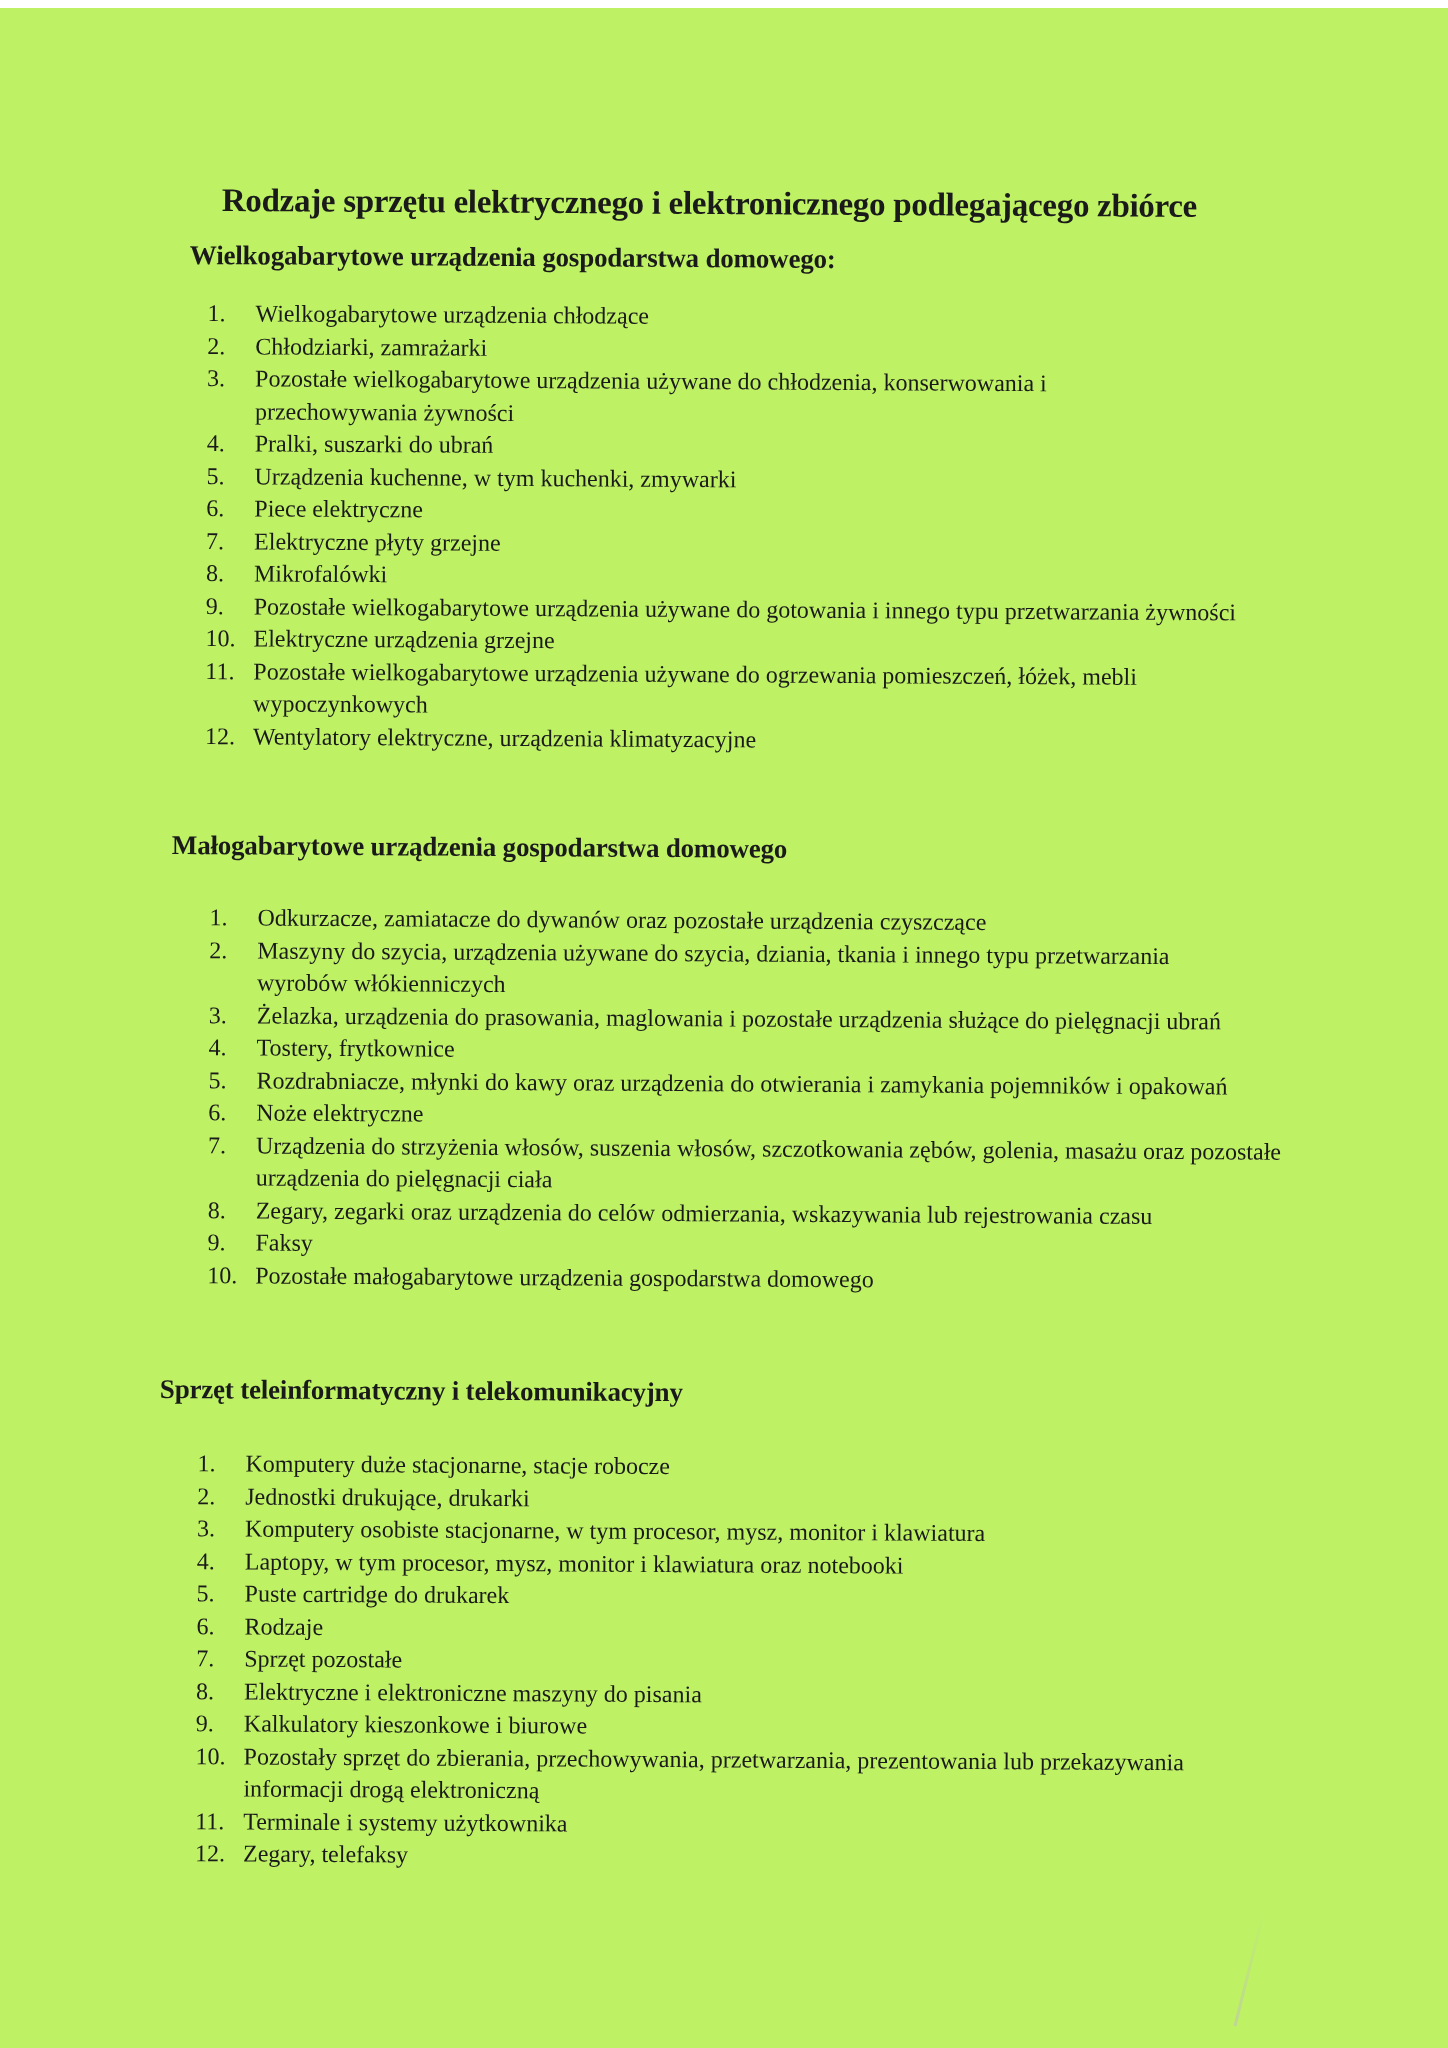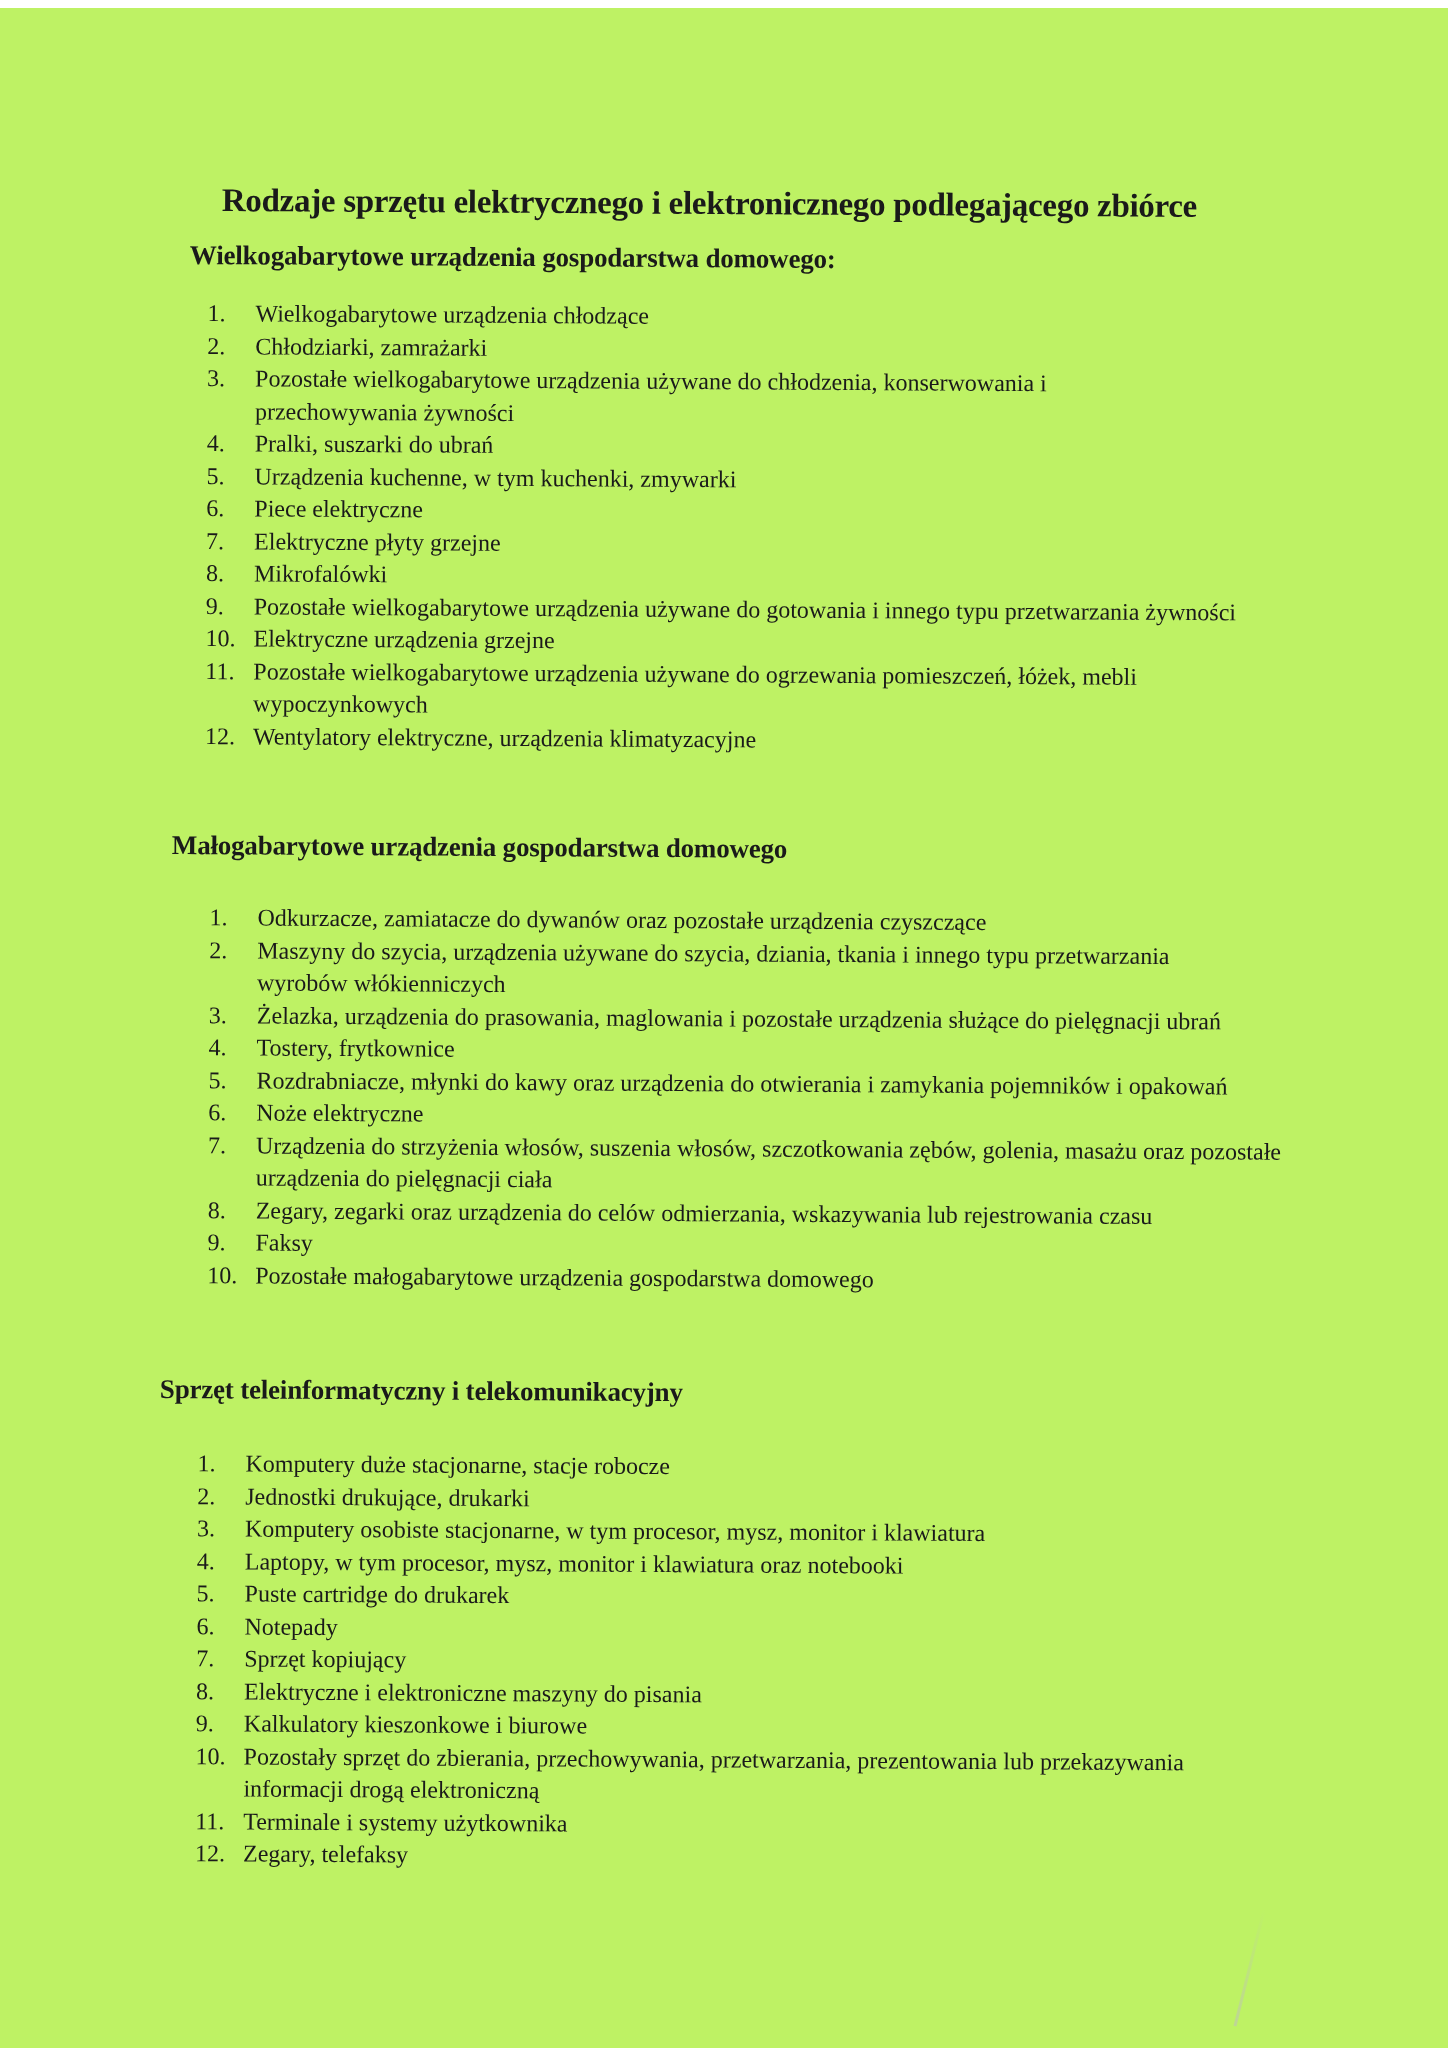--- a/index.html
+++ b/index.html
@@ -125,22 +125,22 @@
   </div>
 
   <div class="section" id="sec3">
     <h2 class="section-heading">Sprzęt teleinformatyczny i telekomunikacyjny</h2>
     <ol class="items">
       <li><span class="num">1.</span><span>Komputery duże stacjonarne, stacje robocze</span></li>
       <li><span class="num">2.</span><span>Jednostki drukujące, drukarki</span></li>
       <li><span class="num">3.</span><span>Komputery osobiste stacjonarne, w tym procesor, mysz, monitor i klawiatura</span></li>
       <li><span class="num">4.</span><span>Laptopy, w tym procesor, mysz, monitor i klawiatura oraz notebooki</span></li>
       <li><span class="num">5.</span><span>Puste cartridge do drukarek</span></li>
-      <li><span class="num">6.</span><span>Notepady</span></li>
-      <li><span class="num">7.</span><span>Sprzęt kopiujący</span></li>
+      <li><span class="num">6.</span><span>Rodzaje</span></li>
+      <li><span class="num">7.</span><span>Sprzęt pozostałe</span></li>
       <li><span class="num">8.</span><span>Elektryczne i elektroniczne maszyny do pisania</span></li>
       <li><span class="num">9.</span><span>Kalkulatory kieszonkowe i biurowe</span></li>
       <li style="width:1000px"><span class="num">10.</span><span>Pozostały sprzęt do zbierania, przechowywania, przetwarzania, prezentowania lub przekazywania informacji drogą elektroniczną</span></li>
       <li><span class="num">11.</span><span>Terminale i systemy użytkownika</span></li>
       <li><span class="num">12.</span><span>Zegary, telefaksy</span></li>
     </ol>
   </div>
 
   <div class="scan-mark"></div>
 </div>

